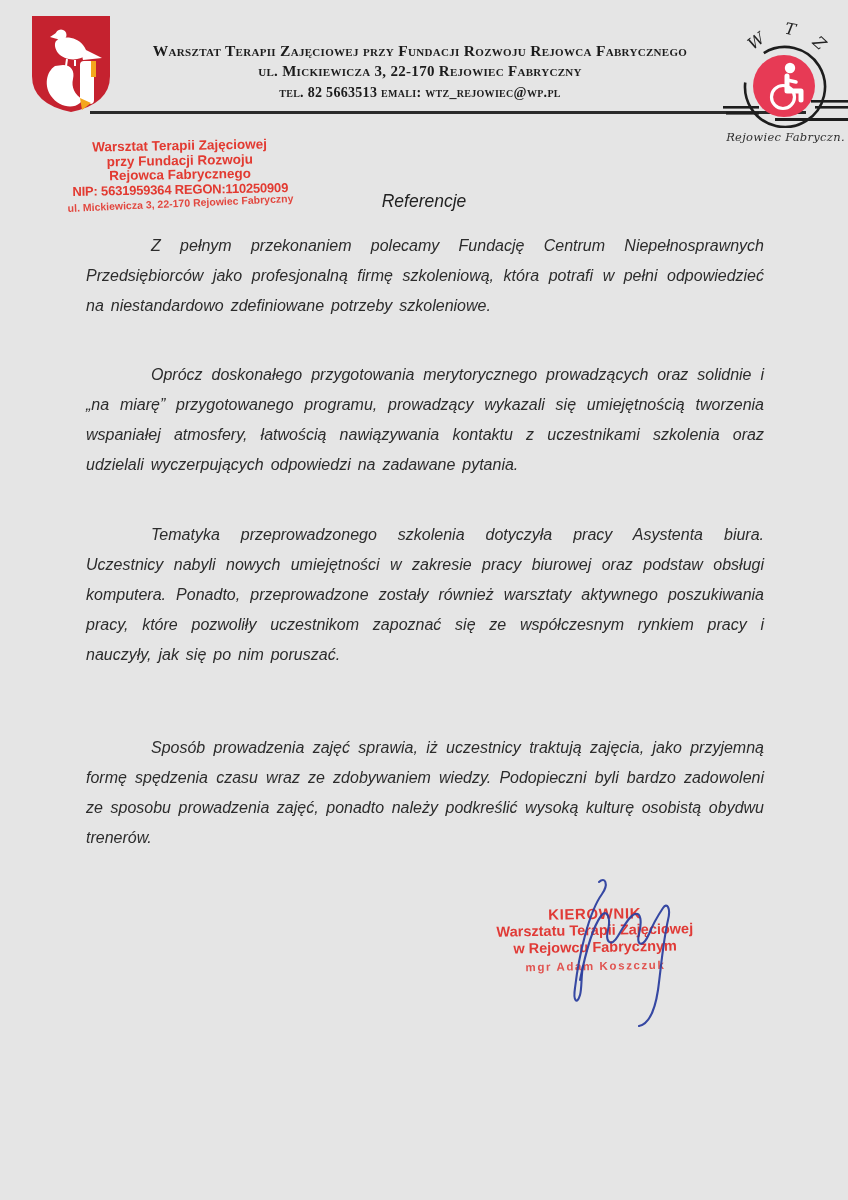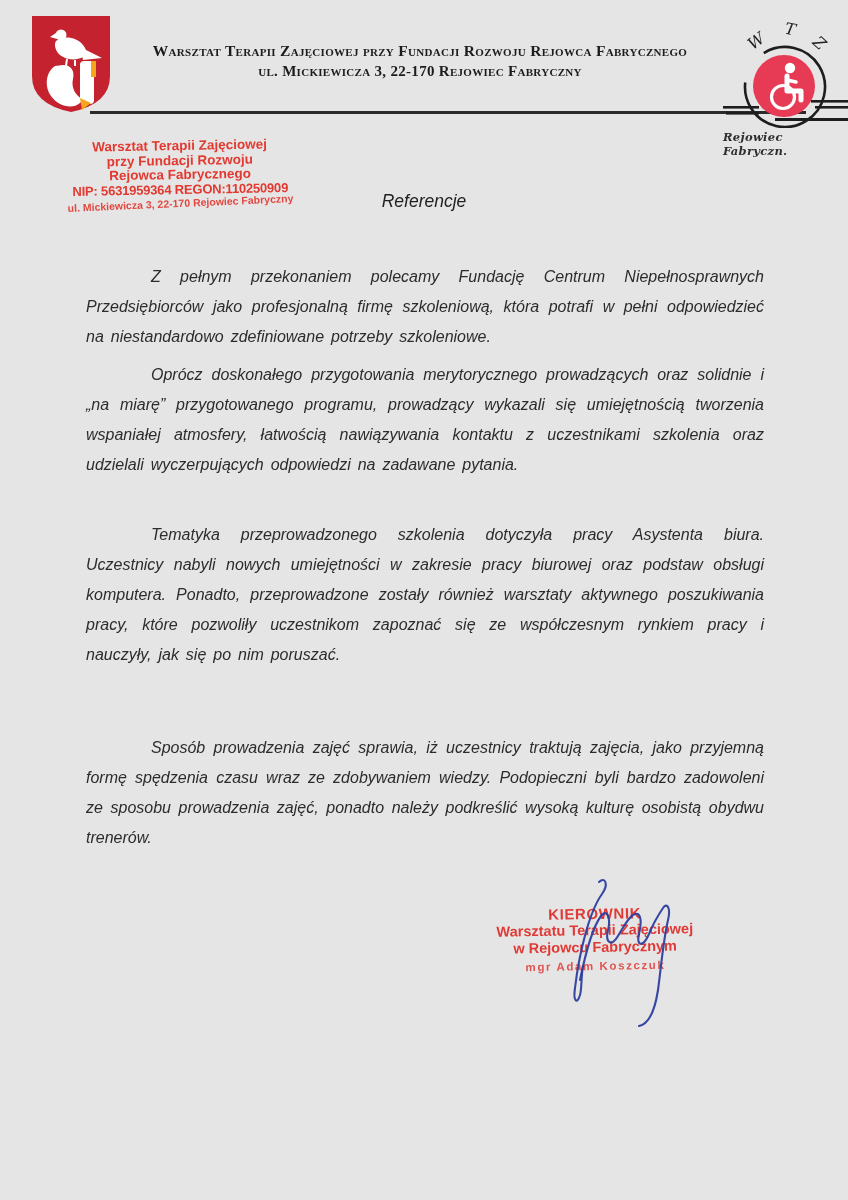--- a/index.html
+++ b/index.html
@@ -21,22 +21,22 @@
   }
   .lh1{font-size:15.5px;line-height:21px;letter-spacing:.3px;}
   .lh2{font-size:15px;line-height:21px;letter-spacing:.3px;}
   .lh3{font-size:14px;line-height:21px;letter-spacing:.3px;}
   .rule{position:absolute;left:90px;top:111px;width:716px;height:3px;background:#2a2a2a;}
   
   .wtz{position:absolute;left:723px;top:10px;width:125px;}
   .wtz svg{display:block;width:125px;height:118px;}
   .wtz-letters{font-family:"DejaVu Serif",serif;font-style:italic;font-size:16px;fill:#222;letter-spacing:7px;}
   .wtz-caption{
-    margin-top:2px;text-align:left;
-    font-family:"DejaVu Serif",serif;font-style:italic;font-weight:700;
+    margin-top:2px;text-align:center;
+    font-family:"DejaVu Serif",serif;font-style:italic;font-weight:400;
     font-size:11.5px;color:#2e2e2e;letter-spacing:.3px;
   }
   
   .stamp-top{
     position:absolute;left:62px;top:139px;width:236px;
     text-align:center;color:#e23a31;font-weight:700;
     transform:rotate(-1deg);
   }
   .st-a{font-size:13.5px;line-height:14.5px;}
   .st-b{font-size:13px;line-height:14.5px;letter-spacing:-0.2px;white-space:nowrap;}
@@ -53,21 +53,21 @@
   
   .title{
     position:absolute;left:0;top:191px;width:848px;
     text-align:center;font-style:italic;font-size:17.5px;color:#222;
   }
   .body{
     position:absolute;left:86px;width:678px;margin:0;
     font-style:italic;font-size:16px;line-height:30px;color:#2c2c2c;
     text-align:justify;text-indent:65px;word-spacing:2.5px;
   }
-  .p1{top:262px;}
+  .p1{top:231px;}
   .p2{top:360px;}
   .p3{top:520px;}
   .p4{top:717px;margin-top:16px;}
   
   .sig{position:absolute;left:525px;top:868px;width:180px;height:162px;}
   .sig path{fill:none;stroke:#2c3f9f;stroke-width:2.1;stroke-linecap:round;opacity:.95;}
 </style>
 </head>
 <body>
 
@@ -84,20 +84,21 @@
     <circle cx="36" cy="23" r="5.5" fill="#ffffff"></circle>
     <path d="M31,21 L25,25 L32,27 Z" fill="#ffffff"></path>
     <path d="M31,29 C38,23 52,25 58,33 C63,39 62,44 56,46 C48,49 38,47 33,41 C30,37 29,32 31,29 Z" fill="#ffffff"></path>
     <path d="M55,35 L77,46 L58,48 Z" fill="#ffffff"></path>
     <path d="M42,47 L41,54 M50,48 L50,54" stroke="#ffffff" stroke-width="2"></path>
   </svg>
 
   <div class="lh">
     <div class="lh1">Warsztat Terapii Zajęciowej przy Fundacji Rozwoju Rejowca Fabrycznego</div>
     <div class="lh2">ul. Mickiewicza 3, 22-170 Rejowiec Fabryczny</div>
+    <div class="lh3">tel. 82 5663513 emali: wtz_rejowiec@wp.pl</div>
   </div>
 
   <div class="rule"></div>
 
   <div class="wtz">
     <svg viewBox="0 0 125 118">
       <path id="wtzarc" d="M24,48 Q62,2 102,46" fill="none"></path>
       <text class="wtz-letters"><textPath href="#wtzarc" startOffset="10%">W T Z</textPath></text>
       <circle cx="62" cy="77" r="40" fill="none" stroke="#1d1d1d" stroke-width="2.6" stroke-dasharray="215 36" transform="rotate(-122 62 77)"></circle>
       <circle cx="61" cy="76" r="31" fill="#e73a55"></circle>

